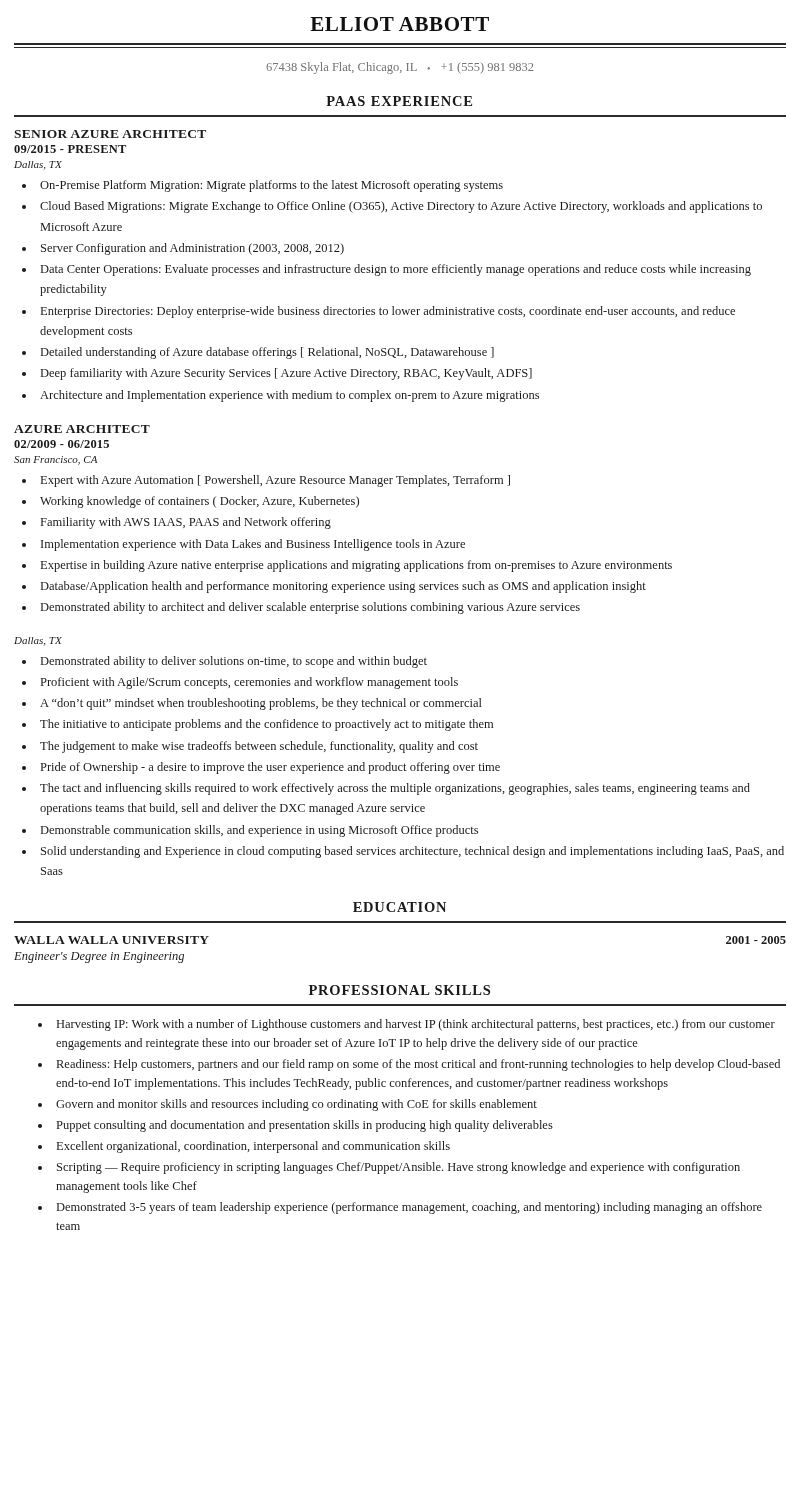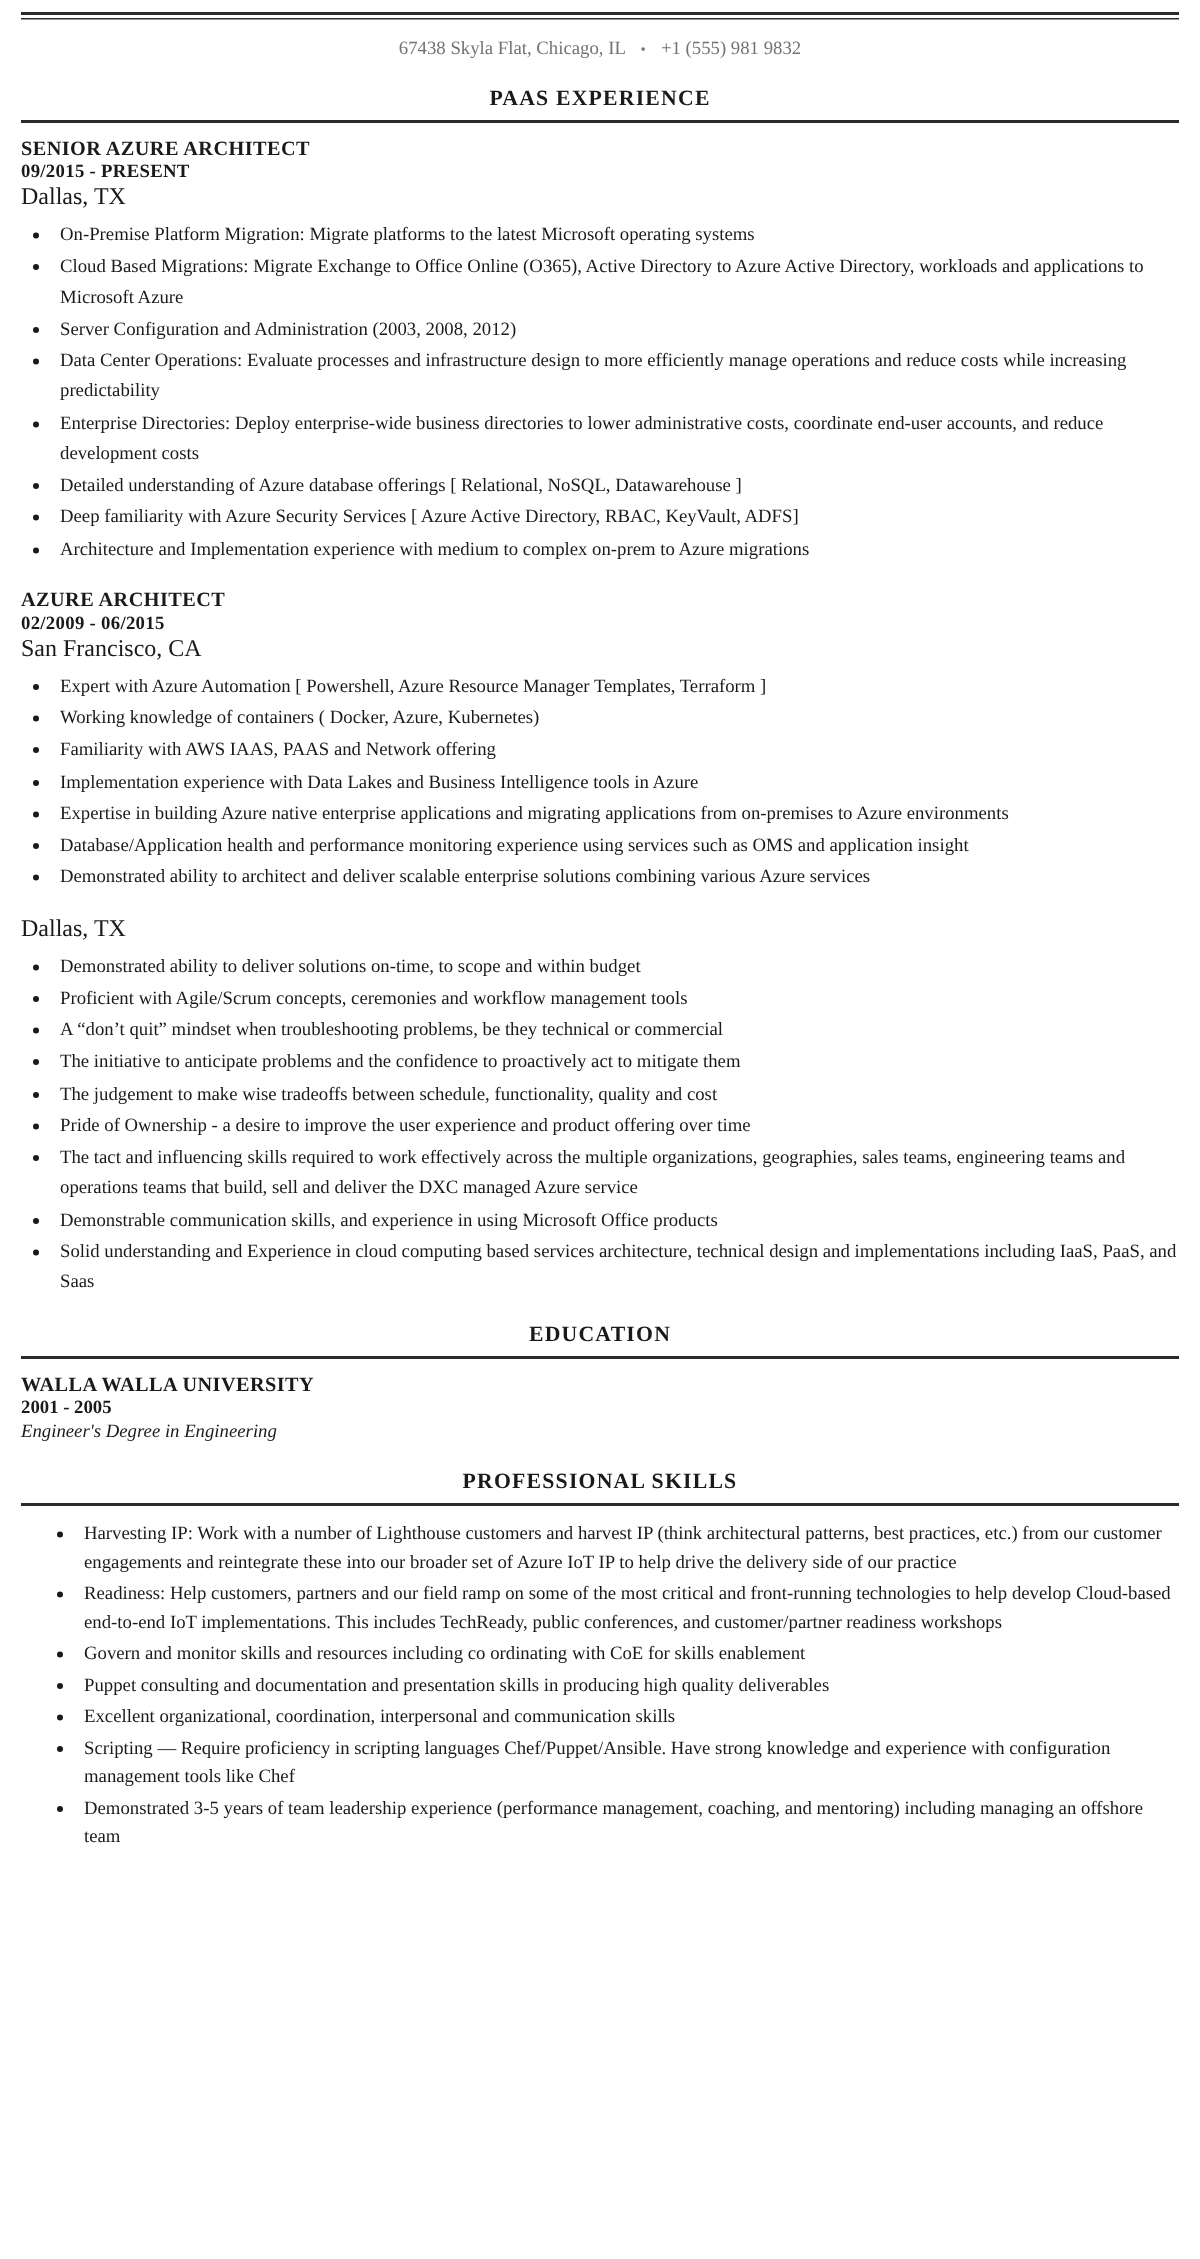--- a/index.html
+++ b/index.html
@@ -72,39 +72,39 @@
     font-size: 13.5px;
     letter-spacing: 0.3px;
   }
   .job-dates {
     font-weight: bold;
     font-size: 12.5px;
     letter-spacing: 0.2px;
     white-space: nowrap;
   }
   .job-loc {
-    font-size: 16px;
+    font-style: italic;
+    font-size: 11px;
     margin-top: 1px;
   }
   ul.bullets {
     margin: 5px 0 0 0;
     padding-left: 22px;
   }
   ul.bullets li {
     font-size: 12.5px;
     line-height: 1.62;
     margin-bottom: 1px;
     padding-left: 4px;
   }
   
   .edu-head {
     display: flex;
     justify-content: space-between;
-    align-items: flex-start;
-    flex-direction: column;
+    align-items: center;
   }
   .edu-school {
     font-weight: bold;
     font-size: 13.5px;
     letter-spacing: 0.3px;
   }
   .edu-dates {
     font-weight: bold;
     font-size: 12.5px;
     white-space: nowrap;
@@ -125,20 +125,21 @@
     margin-bottom: 2px;
     padding-left: 4px;
   }
   .spacer-bottom { height: 160px; }
 </style>
 </head>
 <body>
 
 <div class="page">
 
+  <div class="name">ELLIOT ABBOTT</div>
   <div class="rule-double"></div>
   <div class="contact">
     <span>67438 Skyla Flat,  Chicago, IL</span>
     <span class="sep">•</span>
     <span>+1 (555) 981 9832</span>
   </div>
 
   <div class="section-title">PAAS EXPERIENCE</div>
   <div class="section-rule"></div>
 

